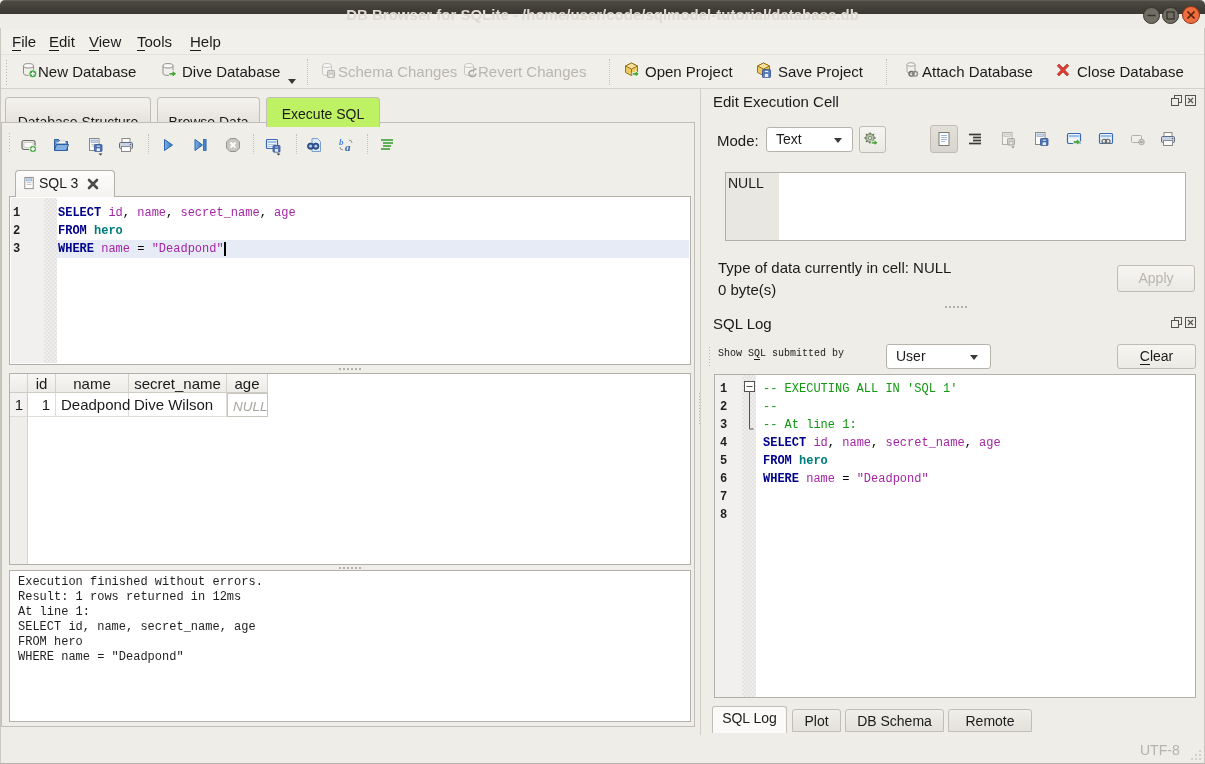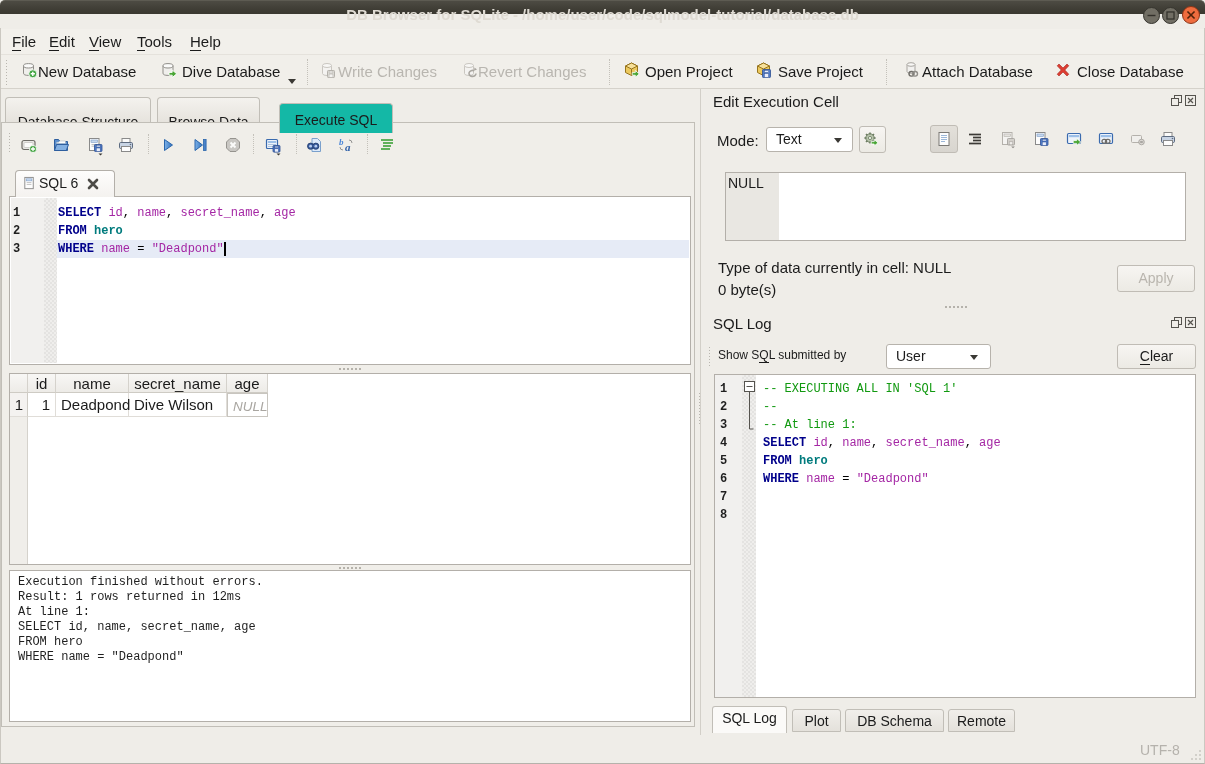--- a/index.html
+++ b/index.html
@@ -29,21 +29,21 @@
 .tbicon { position:absolute; top:7px; width:16px; height:16px; }
 .tbsep { position:absolute; top:4px; height:26px; width:1px; border-left:1px dotted #c4c1ba; }
 .tbhandle { position:absolute; top:4px; height:26px; width:3px;
   background-image:radial-gradient(circle, #b9b6af 1px, transparent 1px); background-size:3px 3px; }
 .caret { position:absolute; width:0; height:0; border-left:4px solid transparent;
   border-right:4px solid transparent; border-top:5px solid #3a3834; }
 
 .tab { position:absolute; top:97px; height:25px; background:linear-gradient(#f4f2ee,#e6e3dd);
   border:1px solid #c1beb7; border-bottom:none; border-radius:4px 4px 0 0;
   font-size:14px; color:#1b1b1b; text-align:center; padding-top:16px; }
-#tab-active { top:103px; height:30px; background:#14b8a6; z-index:3; padding-top:8px;margin-left:13px; }
+#tab-active { top:97px; height:30px; background:#bef264; z-index:3; padding-top:8px; }
 #leftframe { position:absolute; left:1px; top:122px; width:694px; height:605px;
   border:1px solid #c1beb7; background:#f0eee9; }
 
 #gutter1 { position:absolute; left:1px; top:1px; bottom:1px; width:33px; background:#f1f0ee; }
 #fold1 { position:absolute; left:34px; top:1px; bottom:1px; width:13px; background:#efeeec;
  background-image:linear-gradient(45deg,#e4e3e1 25%,transparent 25%,transparent 75%,#e4e3e1 75%),linear-gradient(45deg,#e4e3e1 25%,transparent 25%,transparent 75%,#e4e3e1 75%); background-size:4px 4px; background-position:0 0,2px 2px; }
 .codeline { position:absolute; left:1px; right:1px; height:18px; font-family:"Liberation Mono",monospace;
   font-size:12px; line-height:18px; white-space:pre; }
 .lnum { position:absolute; width:20px; text-align:left; font-family:"Liberation Mono",monospace;
   font-size:12px; font-weight:bold; color:#1f1f1f; line-height:18px; }
@@ -148,21 +148,21 @@
   <div class="tbtext" style="left:182px;">Dive Database</div>
   <div class="caret" style="left:288px; top:24px;"></div>
   <div class="tbsep" style="left:307px;"></div>
   <svg class="tbicon" style="left:320px;" viewBox="0 0 16 16">
       <path d="M2.5 3.5 v8 a4.5 2 0 0 0 9 0 v-8" fill="#f4f3f1" stroke="#c9c6c0" stroke-width="1"></path>
       <ellipse cx="7" cy="3.5" rx="4.5" ry="2" fill="#f8f7f5" stroke="#c9c6c0" stroke-width="1"></ellipse>
       <rect x="7.5" y="8.5" width="7" height="7" rx="0.8" fill="#e8e6e2" stroke="#b4b1ab" stroke-width="1"></rect>
       <rect x="9" y="12" width="4" height="3.5" fill="#f4f3f1" stroke="#b4b1ab" stroke-width="0.7"></rect>
       <rect x="9" y="9" width="4" height="2" fill="#f4f3f1" stroke="#b4b1ab" stroke-width="0.7"></rect>
     </svg>
-  <div class="tbtext dis" style="left:338px;">Write Changes</div>
+  <div class="tbtext dis" style="left:338px;">Schema Changes</div>
   <svg class="tbicon" style="left:462px;" viewBox="0 0 16 16">
       <path d="M2.5 3.5 v8 a4.5 2 0 0 0 9 0 v-8" fill="#f4f3f1" stroke="#c9c6c0" stroke-width="1"></path>
       <ellipse cx="7" cy="3.5" rx="4.5" ry="2" fill="#f8f7f5" stroke="#c9c6c0" stroke-width="1"></ellipse>
       <path d="M14 11.5 a3.5 3 0 1 1 -2 -2.8" fill="none" stroke="#aaa7a1" stroke-width="1.6"></path>
       <path d="M12.5 5.5 l-0.5 3.3 3 -1.2 z" fill="#aaa7a1"></path>
     </svg>
   <div class="tbtext dis" style="left:478px;">Revert Changes</div>
   <div class="tbsep" style="left:609px;"></div>
   <svg class="tbicon" style="left:624px;" viewBox="0 0 16 16">
       <path d="M7.5 1 L13.5 4 V10.5 L7.5 13.5 L1.5 10.5 V4 Z" fill="#ecc95e" stroke="#97741d" stroke-width="1"></path>
@@ -285,21 +285,21 @@
     </svg>
 </div>
 
 <div id="sql1tab">
   <svg style="position:absolute; left:6px; top:5px; width:15px; height:15px;" viewBox="0 0 16 16">
     <rect x="3" y="1.5" width="9" height="12" fill="#fdfdfd" stroke="#8a8a8a" stroke-width="1"></rect>
     <rect x="4.5" y="3" width="6" height="2.2" fill="#c7d8ee" stroke="#7b9cc5" stroke-width="0.6"></rect>
     <line x1="5" y1="7" x2="10" y2="7" stroke="#b0b0b0" stroke-width="0.8"></line>
     <line x1="5" y1="9" x2="10" y2="9" stroke="#b0b0b0" stroke-width="0.8"></line>
   </svg>
-  <span style="position:absolute; left:23px; top:4px; font-size:14px; color:#1b1b1b;">SQL 6</span>
+  <span style="position:absolute; left:23px; top:4px; font-size:14px; color:#1b1b1b;">SQL 3</span>
   <svg style="position:absolute; left:71px; top:7px; width:12px; height:12px;" viewBox="0 0 12 12">
     <path d="M2 2 L10 10 M10 2 L2 10" stroke="#4d4b47" stroke-width="2.6" stroke-linecap="round"></path>
   </svg>
 </div>
 
 <div id="sqledit">
   <div id="gutter1"></div>
   <div id="fold1"></div>
   <div class="hl" style="position:absolute; left:47px; right:1px; top:43px; height:18px; background:#e6ebf6;"></div>
   <div class="lnum" style="left:3px; top:7px;">1</div>
@@ -434,21 +434,21 @@
 <div class="docktitle" style="left:713px; top:315px;">SQL Log</div>
 <svg class="dticon" style="left:1171px; top:317px;" viewBox="0 0 11 11">
     <rect x="3.5" y="0.5" width="7" height="7" fill="none" stroke="#55534e" stroke-width="1"></rect>
     <rect x="0.5" y="3.5" width="7" height="7" fill="#efede8" stroke="#55534e" stroke-width="1"></rect>
   </svg>
 <svg class="dticon" style="left:1185px; top:317px;" viewBox="0 0 11 11">
     <rect x="0.5" y="0.5" width="10" height="10" fill="none" stroke="#55534e" stroke-width="1"></rect>
     <path d="M3 3 l5 5 M8 3 l-5 5" stroke="#55534e" stroke-width="1.2"></path>
   </svg>
 <div class="tbhandle" style="left:708px; top:346px; height:21px;"></div>
-<div class="docktitle" style="left:718px; top:348px; font-size:12px;">Show S<u style="text-decoration:none;border-bottom:1px solid #1b1b1b;">Q</u>L submitted by</div>
+<div class="docktitle" style="left:718px; top:348px; font-size:10px;font-family:Liberation Mono, monospace;">Show S<u style="text-decoration:none;border-bottom:1px solid #1b1b1b;">Q</u>L submitted by</div>
 <div class="combo" style="left:886px; top:344px; width:105px; height:25px;">
   <span class="lbl">User</span>
   <div class="caret" style="right:12px; top:10px;"></div>
 </div>
 <div class="btn" style="left:1117px; top:344px; width:79px; height:25px; color:#1b1b1b; padding-top:3px;"><u style="text-decoration:none;border-bottom:1px solid #1b1b1b;">C</u>lear</div>
 
 <div id="logedit">
   <div id="loggutter"></div>
   <div id="logfold"></div>
   <div class="lnum" style="left:5px; top:5px;">1</div>
@@ -469,21 +469,21 @@
   <div class="codeline" style="left:48px; top:23px;"><span class="cmt">--</span></div>
   <div class="codeline" style="left:48px; top:41px;"><span class="cmt">-- At line 1:</span></div>
   <div class="codeline" style="left:48px; top:59px;"><span class="kw">SELECT</span> <span class="idf">id</span>, <span class="idf">name</span>, <span class="idf">secret_name</span>, <span class="idf">age</span></div>
   <div class="codeline" style="left:48px; top:77px;"><span class="kw">FROM</span> <span class="tbl">hero</span></div>
   <div class="codeline" style="left:48px; top:95px;"><span class="kw">WHERE</span> <span class="idf">name</span> = <span class="str">"Deadpond"</span></div>
 </div>
 
 <div class="btab" id="btab-active" style="left:712px; width:75px;">SQL Log</div>
 <div class="btab" style="left:792px; width:49px;">Plot</div>
 <div class="btab" style="left:845px; width:99px;">DB Schema</div>
-<div class="btab" style="left:948px; width:67px;">Remote</div>
+<div class="btab" style="left:948px; width:84px;">Remote</div>
 <div id="statusbar">
   <div style="position:absolute; left:1140px; top:7px; font-size:14px; color:#b5b2ac;">UTF-8</div>
   <svg style="position:absolute; left:1188px; top:12px; width:14px; height:14px;" viewBox="0 0 14 14">
       <g fill="#c9c6c0">
         <circle cx="12" cy="4" r="1"></circle>
         <circle cx="8" cy="8" r="1"></circle>
         <circle cx="12" cy="8" r="1"></circle>
         <circle cx="4" cy="12" r="1"></circle>
         <circle cx="8" cy="12" r="1"></circle>
         <circle cx="12" cy="12" r="1"></circle>

